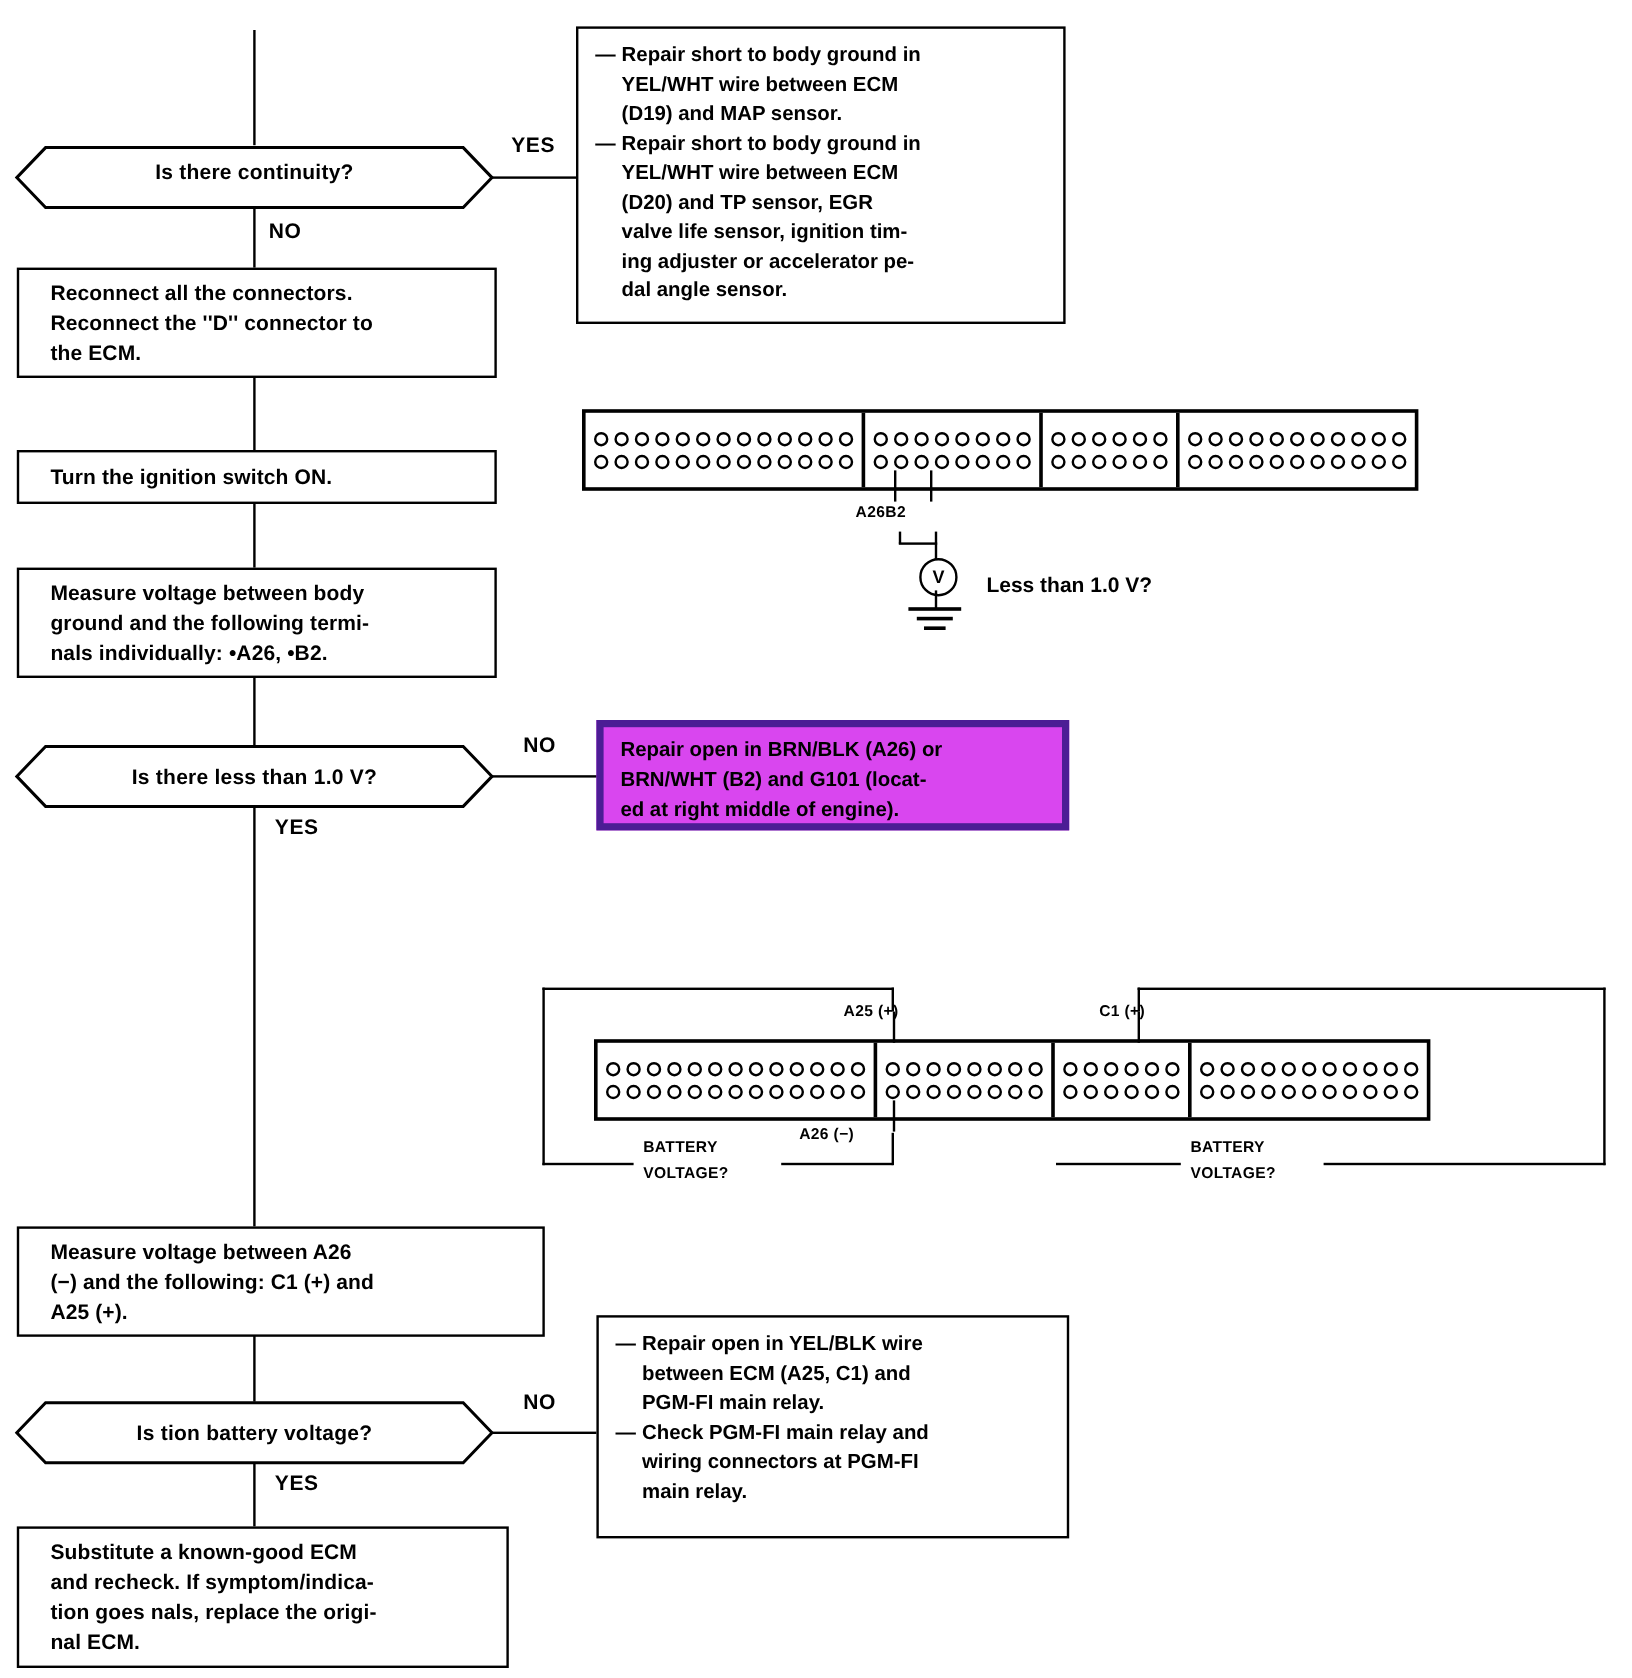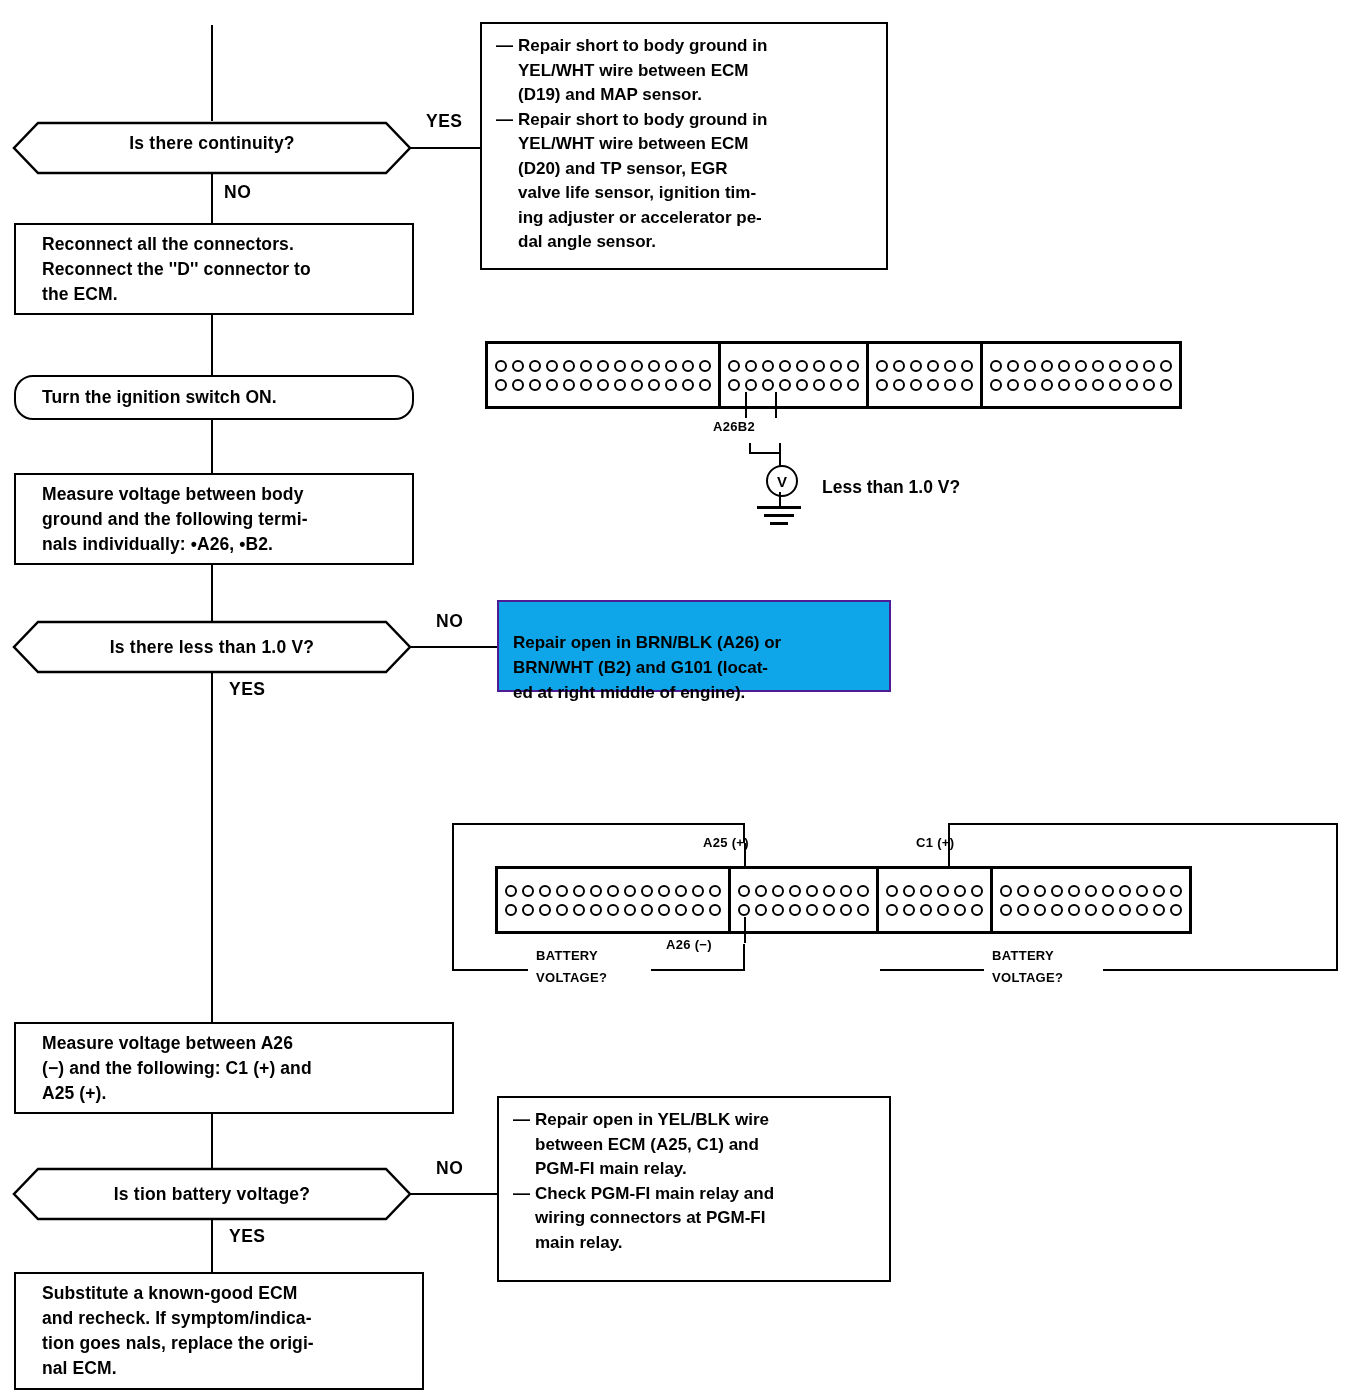--- a/index.html
+++ b/index.html
@@ -87,23 +87,23 @@
     margin: 0;
   }
   .bullets li .dash {
     flex: 0 0 auto;
     width: 22px;
     font-weight: bold;
   }
   .bullets li .btxt { flex: 1 1 auto; white-space: pre-line; }
 
   .plainbox {
-    border: 2px solid #4c1d95;
-    background: #0ea5e9;
-    padding: 28px 14px;
+    border: 6px solid #4c1d95;
+    background: #d946ef;
+    padding: 6px 14px;
   }
   .plainbox .txt {
     font-size: 17px;
     line-height: 25px;
     font-weight: bold;
     white-space: pre-line;
   }
 
   
   .connector {
@@ -177,21 +177,21 @@
   <div class="vline" style="left:211px; top:174px; height:50px;"></div>
   <div class="branch" style="left:224px; top:182px;">NO</div>
 
   <div class="proc proc-light abs" style="left:14px; top:223px; width:400px; height:92px;">
     <div class="txt">Reconnect all the connectors.
 Reconnect the ''D'' connector to
 the ECM.</div>
   </div>
   <div class="vline" style="left:211px; top:314px; height:62px;"></div>
 
-  <div class="proc proc-light abs" style="left:14px; top:375px; width:400px; height:45px;border-radius:19px;">
+  <div class="proc proc-light abs" style="left:14px; top:375px; width:400px; height:45px;">
     <div class="txt">Turn the ignition switch ON.</div>
   </div>
   <div class="vline" style="left:211px; top:419px; height:55px;"></div>
 
   <div class="proc proc-light abs" style="left:14px; top:473px; width:400px; height:92px;">
     <div class="txt">Measure voltage between body
 ground and the following termi-
 nals individually: •A26, •B2.</div>
   </div>
   <div class="vline" style="left:211px; top:564px; height:57px;"></div>

